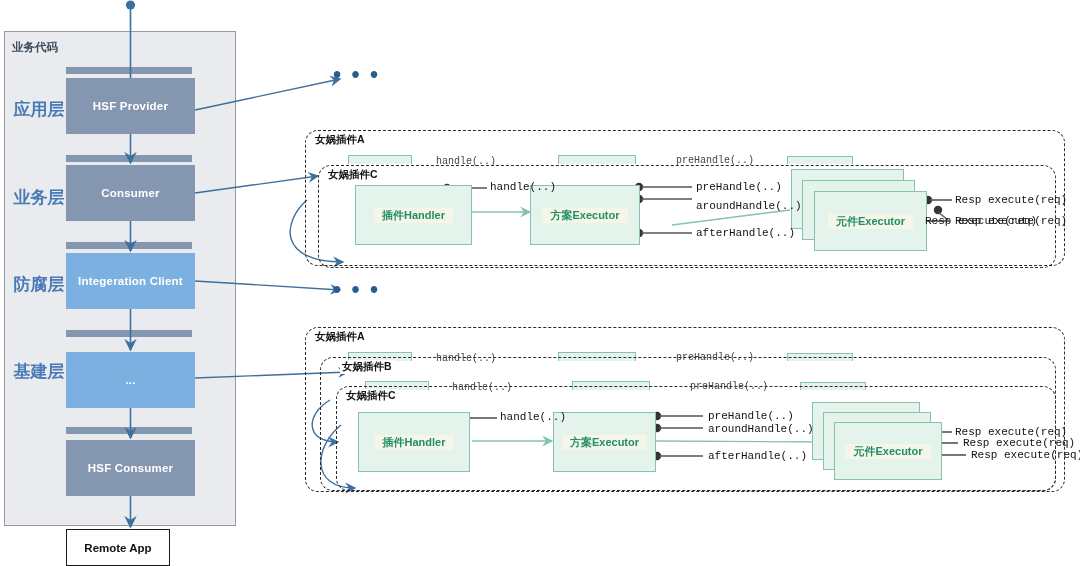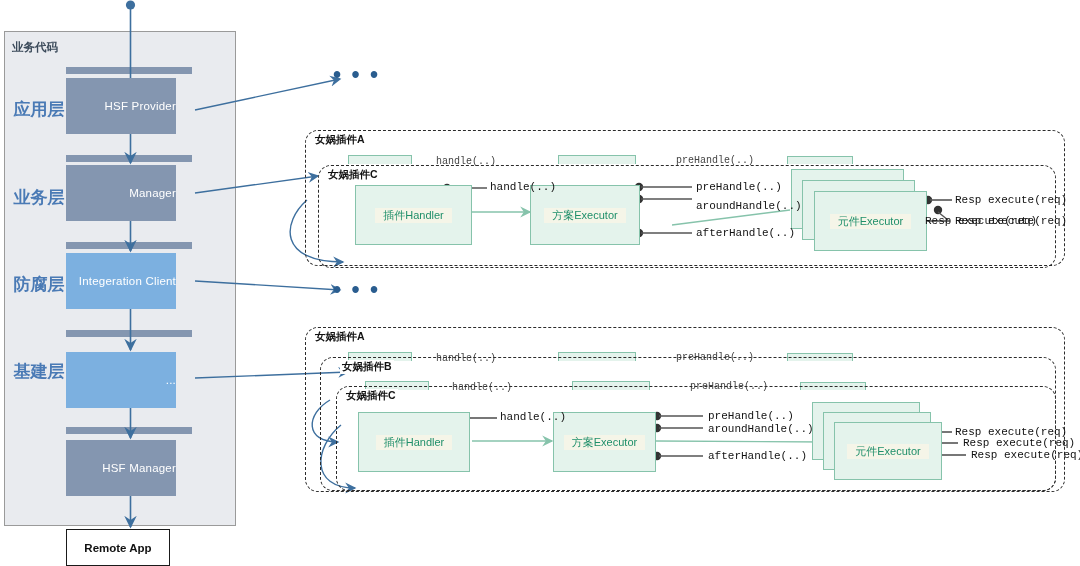--- a/index.html
+++ b/index.html
@@ -8,41 +8,41 @@
   .abs{position:absolute;}
 
   
   #biz-container{left:4px;top:31px;width:232px;height:495px;
       background:#e9ebef;border:1px solid #9a9a9a;box-sizing:border-box;}
   #biz-title{left:12px;top:40px;font-size:11.5px;color:#3b4a5a;font-weight:bold;}
 
   .layer-label{font-size:17px;color:#4a7ab5;font-weight:bold;width:62px;text-align:center;}
 
   .sep-bar{width:126px;height:7px;background:#8496b0;left:66px;}
-  .node{left:66px;width:110px;height:56px;box-sizing:border-box;
-        display:flex;align-items:center;justify-content:flex-end;
-        color:#ffffff;font-size:11.5px;font-weight:normal;letter-spacing:.2px;}
+  .node{left:66px;width:129px;height:56px;box-sizing:border-box;
+        display:flex;align-items:center;justify-content:center;
+        color:#ffffff;font-size:11.5px;font-weight:bold;letter-spacing:.2px;}
   .node.gray{background:#8496b0;}
   .node.blue{background:#7cb0e0;}
 
   #remote-app{left:66px;top:529px;width:104px;height:37px;background:#ffffff;
       border:1.6px solid #1a1a1a;box-sizing:border-box;display:flex;
       align-items:center;justify-content:center;font-size:11.5px;color:#111;font-weight:bold;}
 
   
   .ellipsis{color:#2a5d8f;font-size:23px;font-weight:bold;letter-spacing:2px;line-height:1;}
 
   
   .dpanel{border:1.7px dashed #2b2b2b;border-radius:13px;box-sizing:border-box;background:transparent;}
   .dpanel-label{font-size:10.5px;color:#111;font-weight:bold;background:#ffffff;padding:0 2px;}
 
   
   .gbox{background:#e4f3ec;border:1.3px solid #86c3ab;box-sizing:border-box;
         display:flex;align-items:center;justify-content:center;}
-  .gbox span{font-size:11px;color:#1f8f6a;font-weight:normal;background:#f5f5e8;padding:0 8px;}
+  .gbox span{font-size:11px;color:#1f8f6a;font-weight:bold;background:#f5f5e8;padding:0 8px;}
   .gclip{background:#e4f3ec;border:1.3px solid #86c3ab;border-bottom:none;box-sizing:border-box;}
 
   .mlabel{font-size:11px;color:#111;white-space:nowrap;font-family:Liberation Mono, monospace;}
   svg{overflow:visible;}
 </style>
 </head>
 <body>
 
 <div class="abs" id="biz-container"></div>
 <div class="abs" id="biz-title">业务代码</div>
@@ -55,30 +55,30 @@
 <div class="abs sep-bar" style="top:67px;"></div>
 <div class="abs sep-bar" style="top:155px;"></div>
 <div class="abs sep-bar" style="top:242px;"></div>
 <div class="abs sep-bar" style="top:330px;"></div>
 <div class="abs sep-bar" style="top:427px;"></div>
 
 <div class="abs node gray" style="top:78px;">
     <span>HSF Provider</span>
   </div>
 <div class="abs node gray" style="top:165px;">
-    <span>Manager</span>
+    <span>Consumer</span>
   </div>
 <div class="abs node blue" style="top:253px;">
     <span>Integeration Client</span>
   </div>
 <div class="abs node blue" style="top:352px;">
     <span>...</span>
   </div>
 <div class="abs node gray" style="top:440px;">
-    <span>HSF Manager</span>
+    <span>HSF Consumer</span>
   </div>
 
 <div class="abs" id="remote-app">
     <span>Remote App</span>
   </div>
 
 <svg class="abs" style="left:0;top:0;width:1080px;height:566px;pointer-events:none;">
   <defs>
     <marker id="ar" markerWidth="9" markerHeight="9" refX="7" refY="4.5" orient="auto">
       <path d="M0,0.6 L8,4.5 L0,8.4 L2.6,4.5 Z" fill="#3d6f9e"></path>

